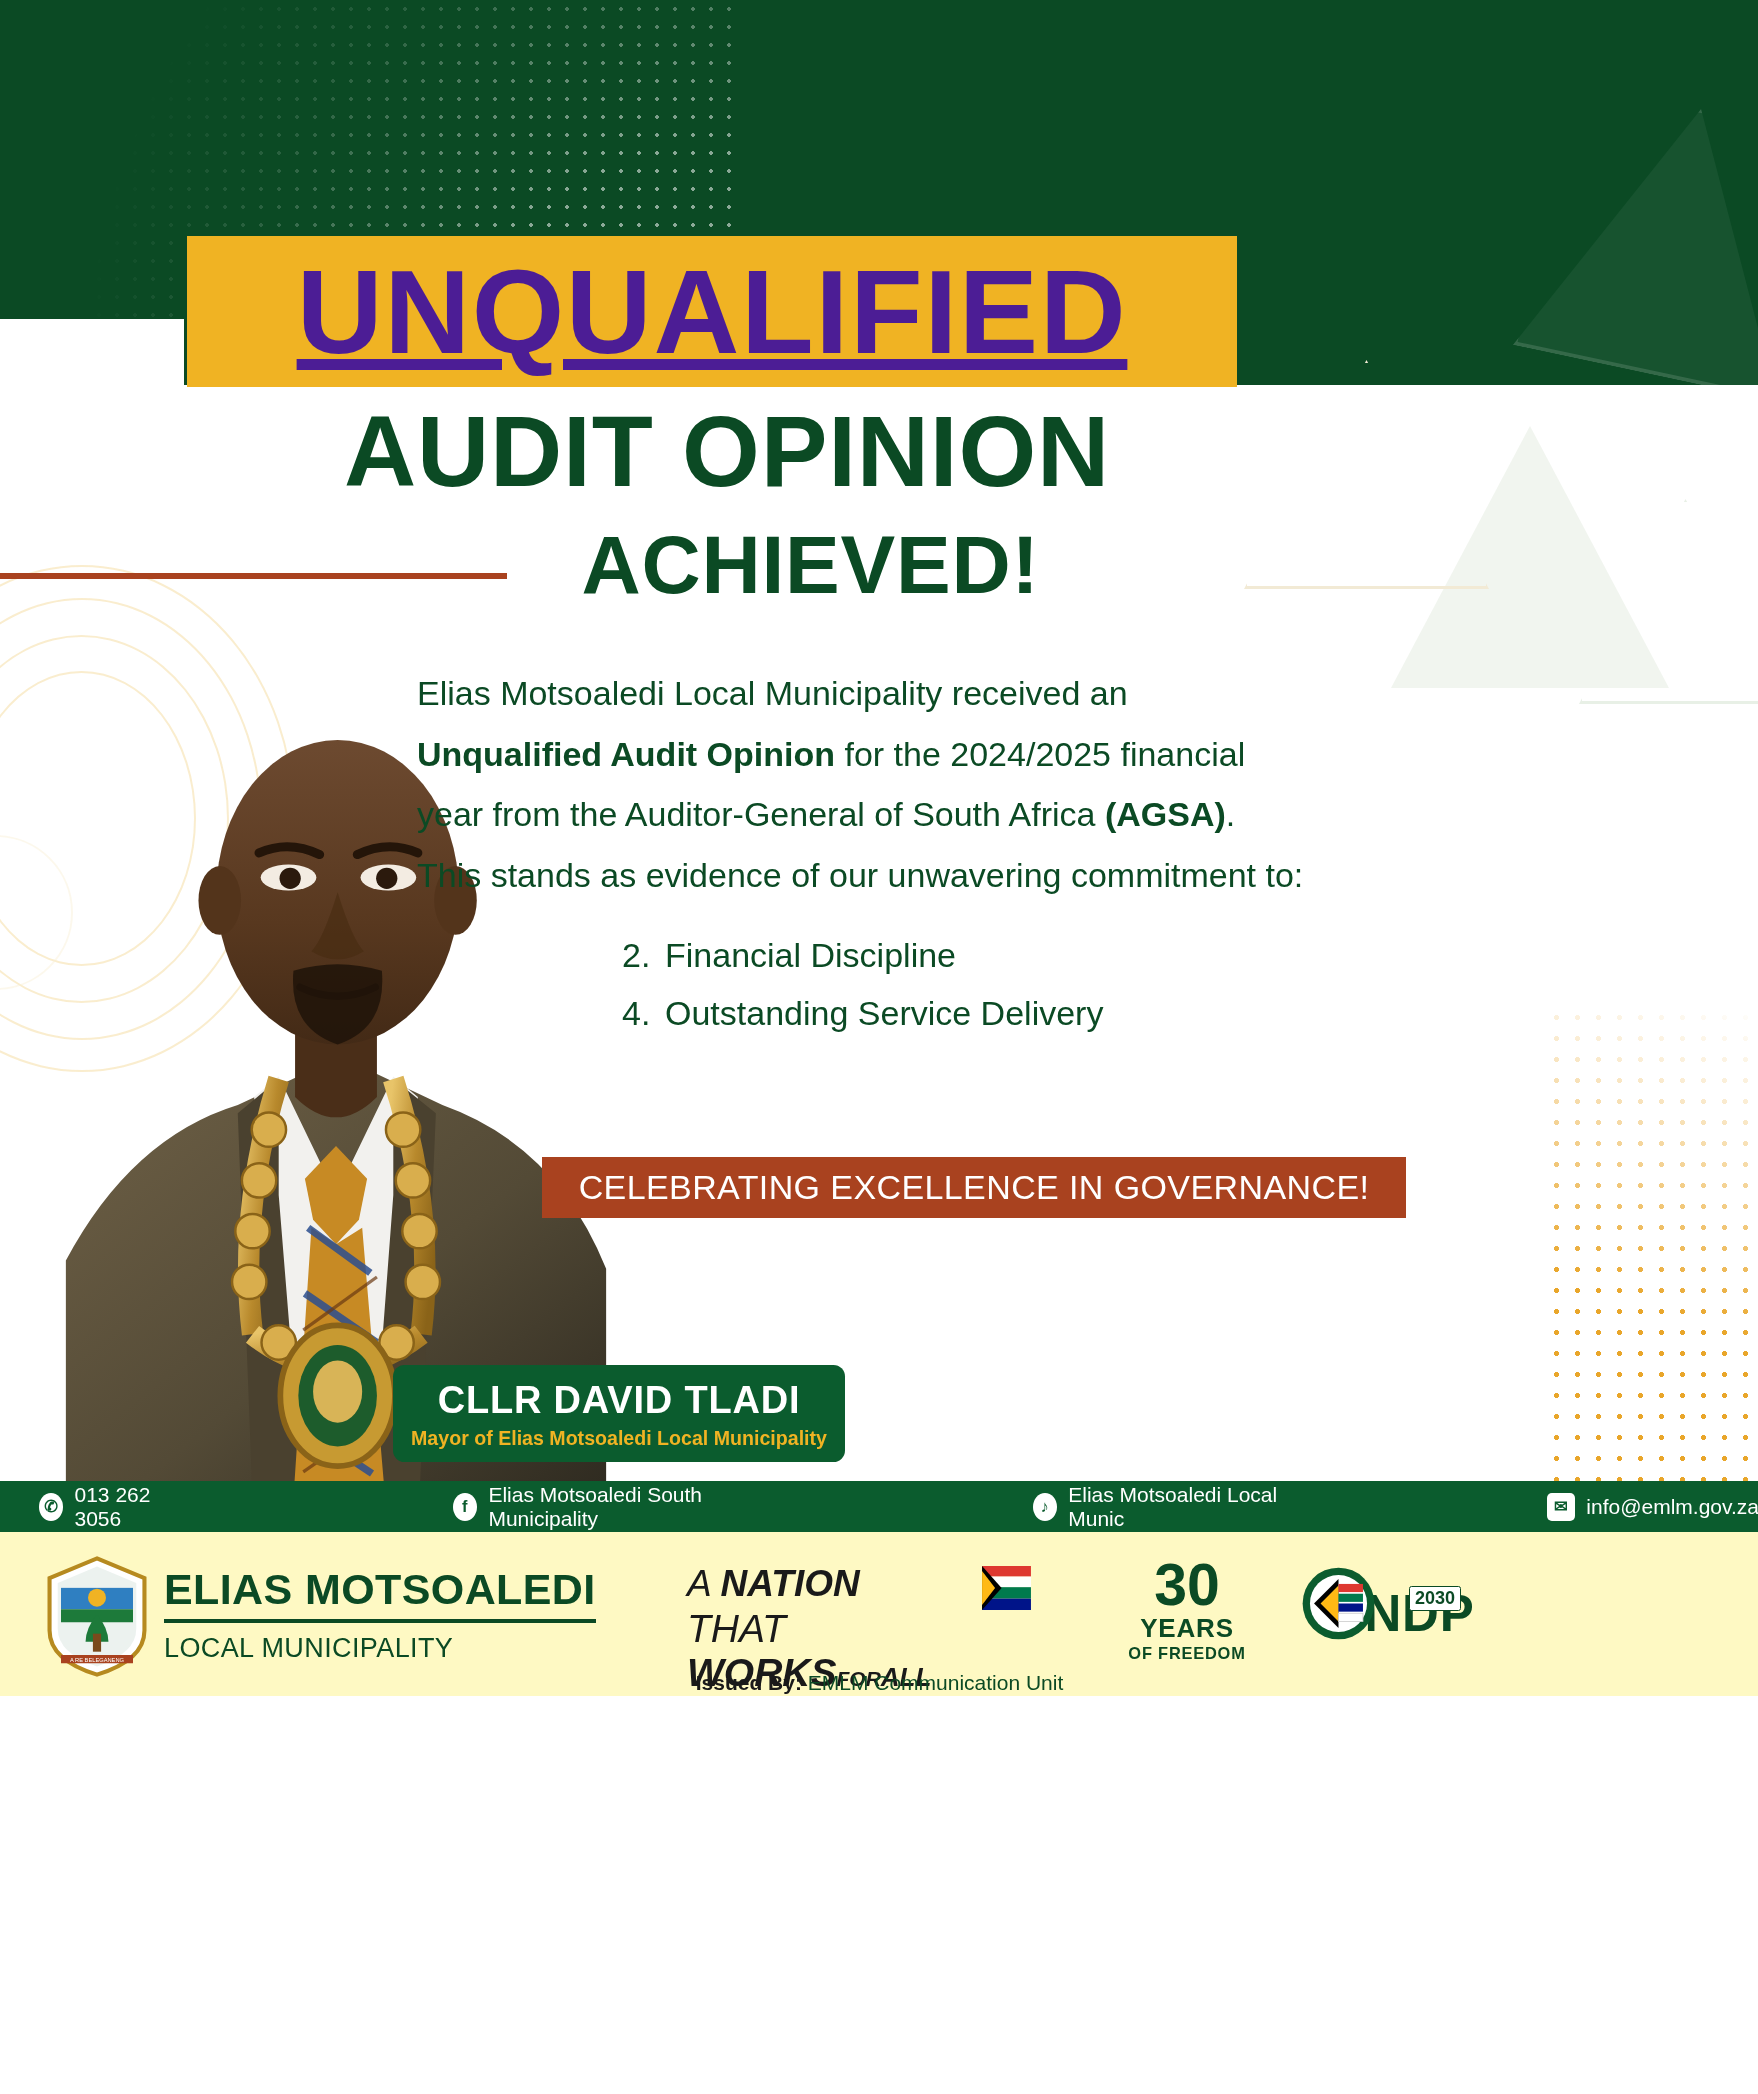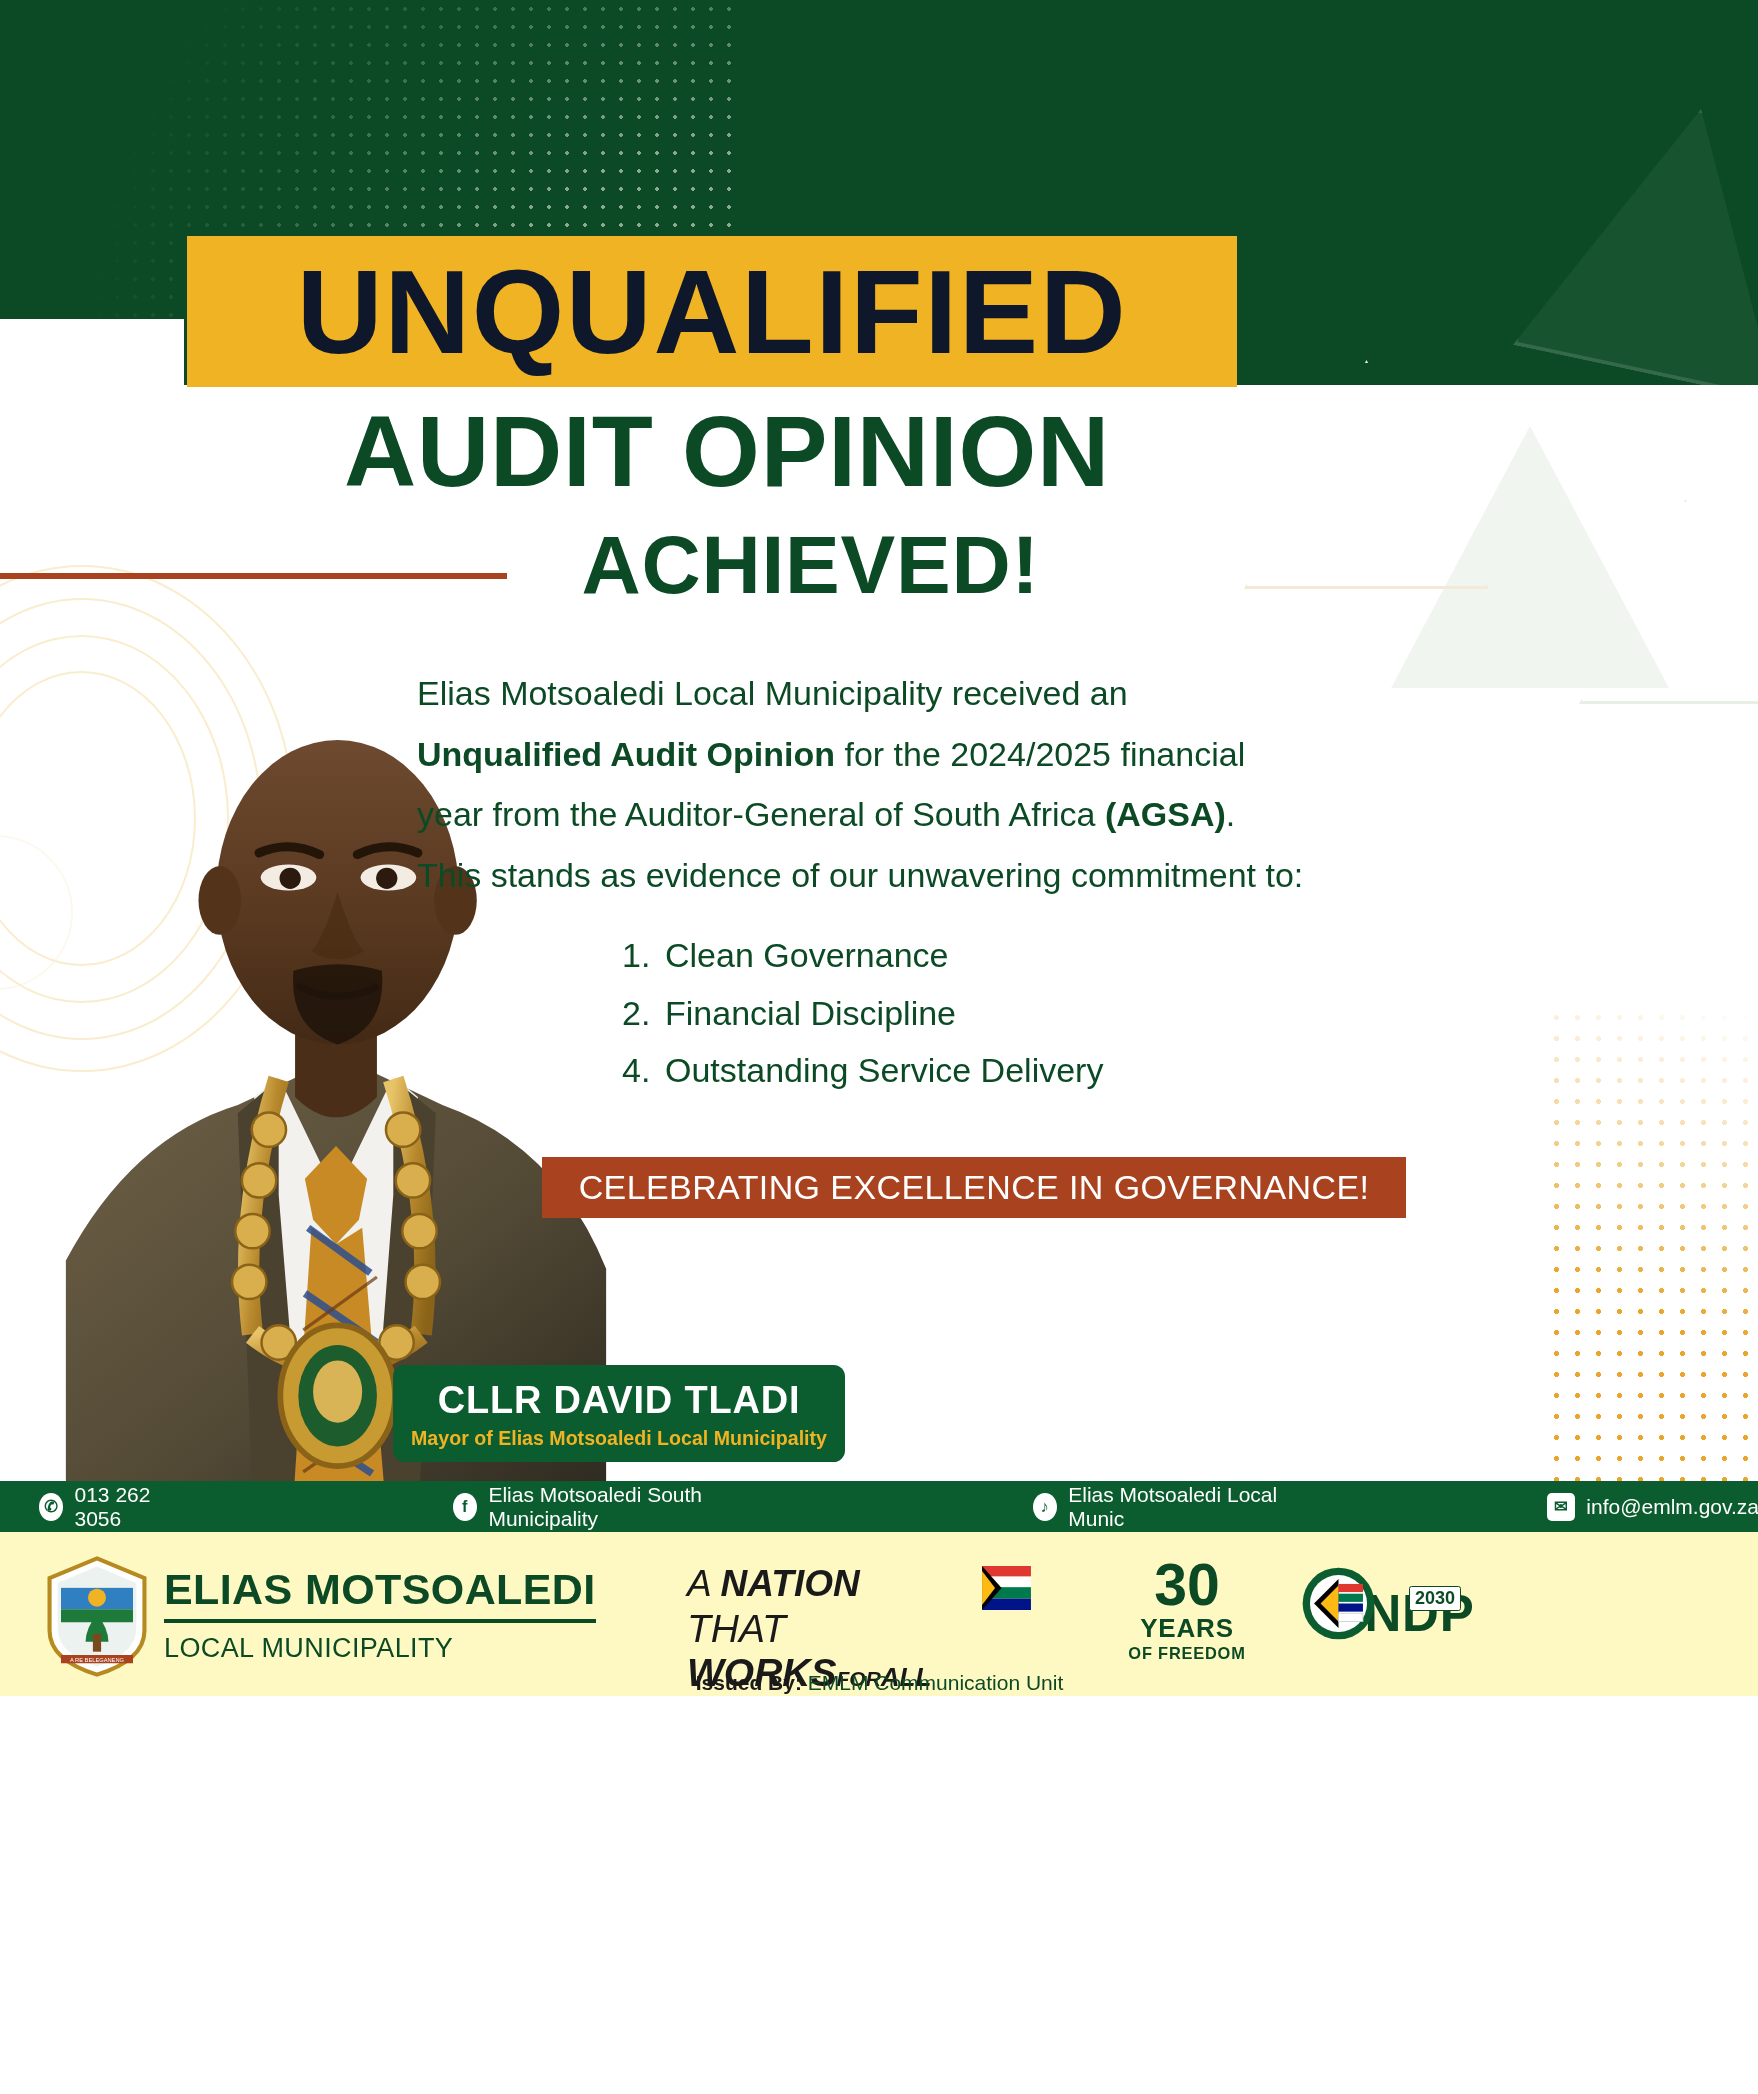--- a/index.html
+++ b/index.html
@@ -100,23 +100,24 @@
   .headline-band {
     position: absolute;
     left: 187px; top: 236px;
     width: 1050px; height: 151px;
     background: #f0b323;
     display: flex; align-items: center; justify-content: center;
   }
   .headline-band span {
     font-size: 119px;
     font-weight: bold;
-    color: #0f172a;
+    color: #4c1d95;
     letter-spacing: 1.6px;
     line-height: 1;
+    text-decoration: underline;
   }
   .headline2 {
     position: absolute;
     left: 187px; top: 399px;
     width: 1080px;
     text-align: center;
     font-size: 100px;
     font-weight: bold;
     color: #0b4a24;
     letter-spacing: 0.8px;
@@ -417,23 +418,20 @@
       <b>Unqualified Audit Opinion</b><span> for the 2024/2025 financial</span>
     </div>
     <div>
       <span>year from the Auditor-General of South Africa </span><b>(AGSA)</b><span>.</span>
     </div>
     <div>This stands as evidence of our unwavering commitment to:</div>
   </div>
 
   <div class="list">
     <div>
-      <span class="num">1.</span><span>Clean Governance</span>
-    </div>
-    <div>
       <span class="num">2.</span><span>Financial Discipline</span>
     </div>
     <div>
       <span class="num">4.</span><span>Outstanding Service Delivery</span>
     </div>
   </div>
 
   <div class="celebrate">
     <span>CELEBRATING EXCELLENCE IN GOVERNANCE!</span>
   </div>

